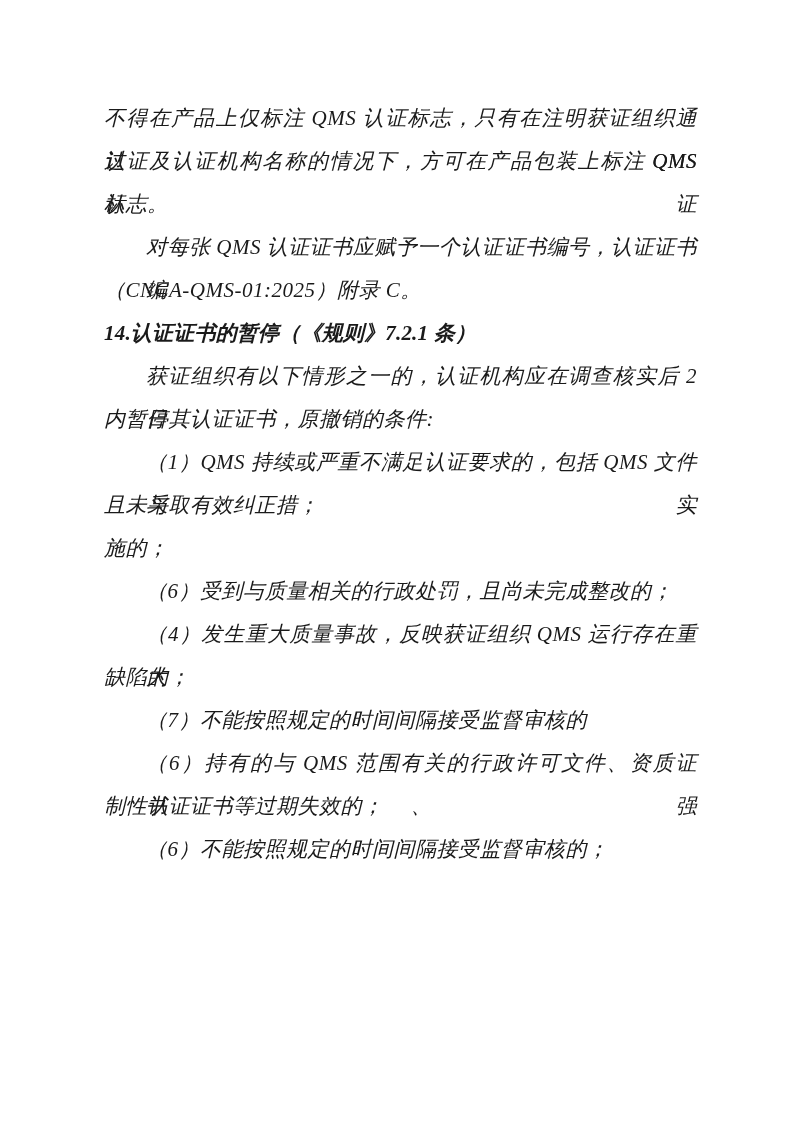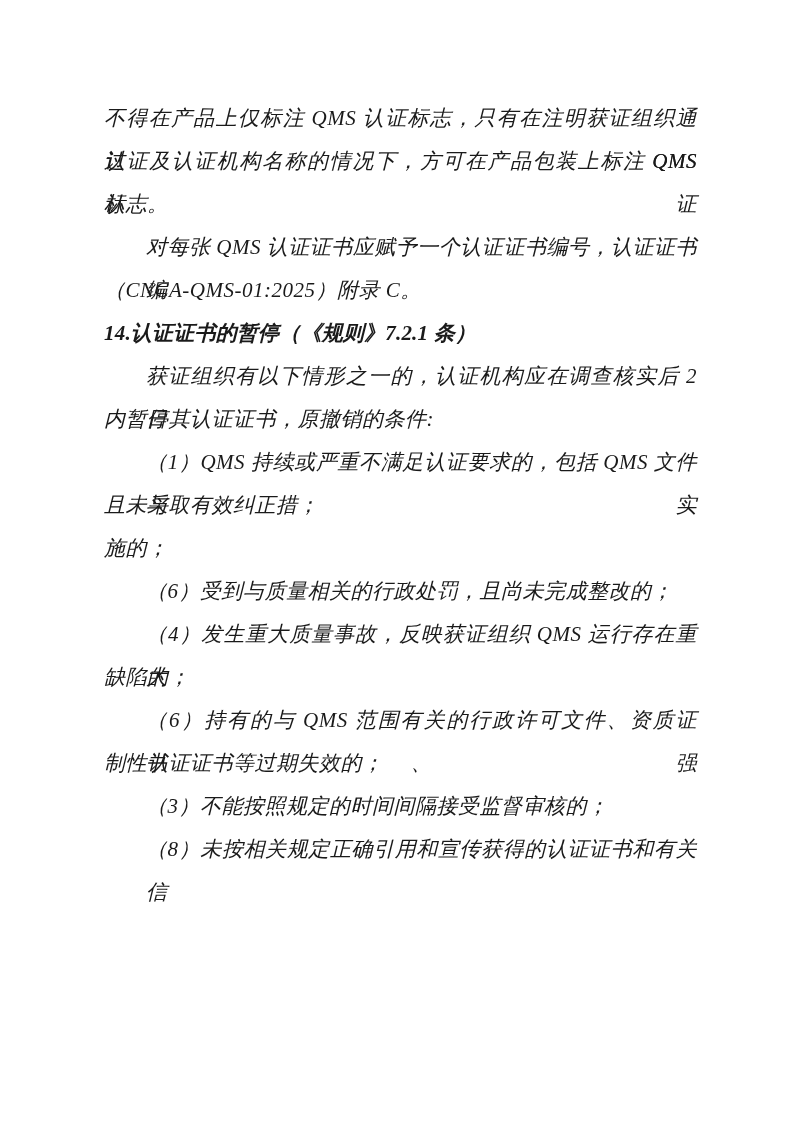--- a/index.html
+++ b/index.html
@@ -58,18 +58,18 @@
       <div class="line">（CNCA-QMS-01:2025）附录 C。</div>
       <div class="line bold">14.认证证书的暂停（《规则》7.2.1 条）</div>
       <div class="line justify indent">获证组织有以下情形之一的，认证机构应在调查核实后 2 日</div>
       <div class="line">内暂停其认证证书，原撤销的条件:</div>
       <div class="line justify indent">（1）QMS 持续或严重不满足认证要求的，包括 QMS 文件与实</div>
       <div class="line">且未采取有效纠正措；</div>
       <div class="line">施的；</div>
       <div class="line indent">（6）受到与质量相关的行政处罚，且尚未完成整改的；</div>
       <div class="line justify indent">（4）发生重大质量事故，反映获证组织 QMS 运行存在重大</div>
       <div class="line">缺陷的；</div>
+      <div class="line indent">（7）不能按照规定的时间间隔接受监督审核的</div>
       <div class="line justify indent">（6）持有的与 QMS 范围有关的行政许可文件、资质证书、强</div>
       <div class="line">制性认证证书等过期失效的；</div>
-      <div class="line indent">（3）不能按照规定的时间间隔接受监督审核的；</div>
-      <div class="line justify indent">（8）未按相关规定正确引用和宣传获得的认证证书和有关信</div>
+      <div class="line indent">（6）不能按照规定的时间间隔接受监督审核的；</div>
     </div>
 </div>
 
 </body></html>

